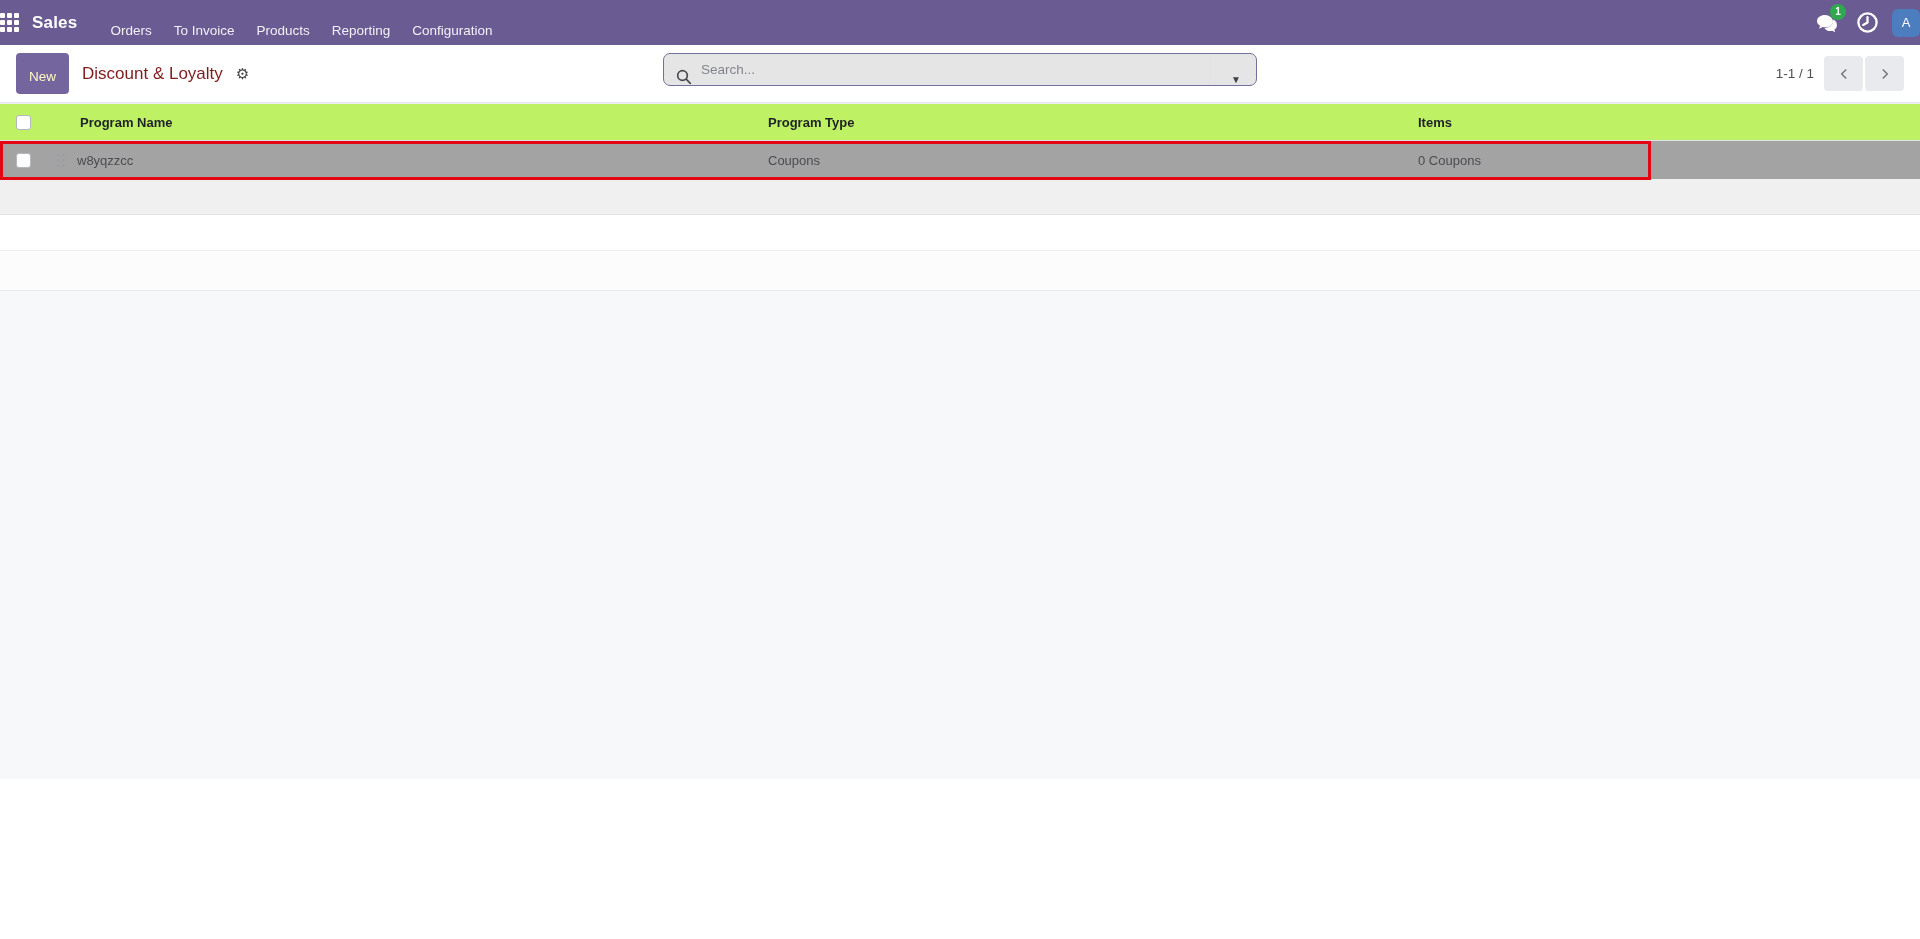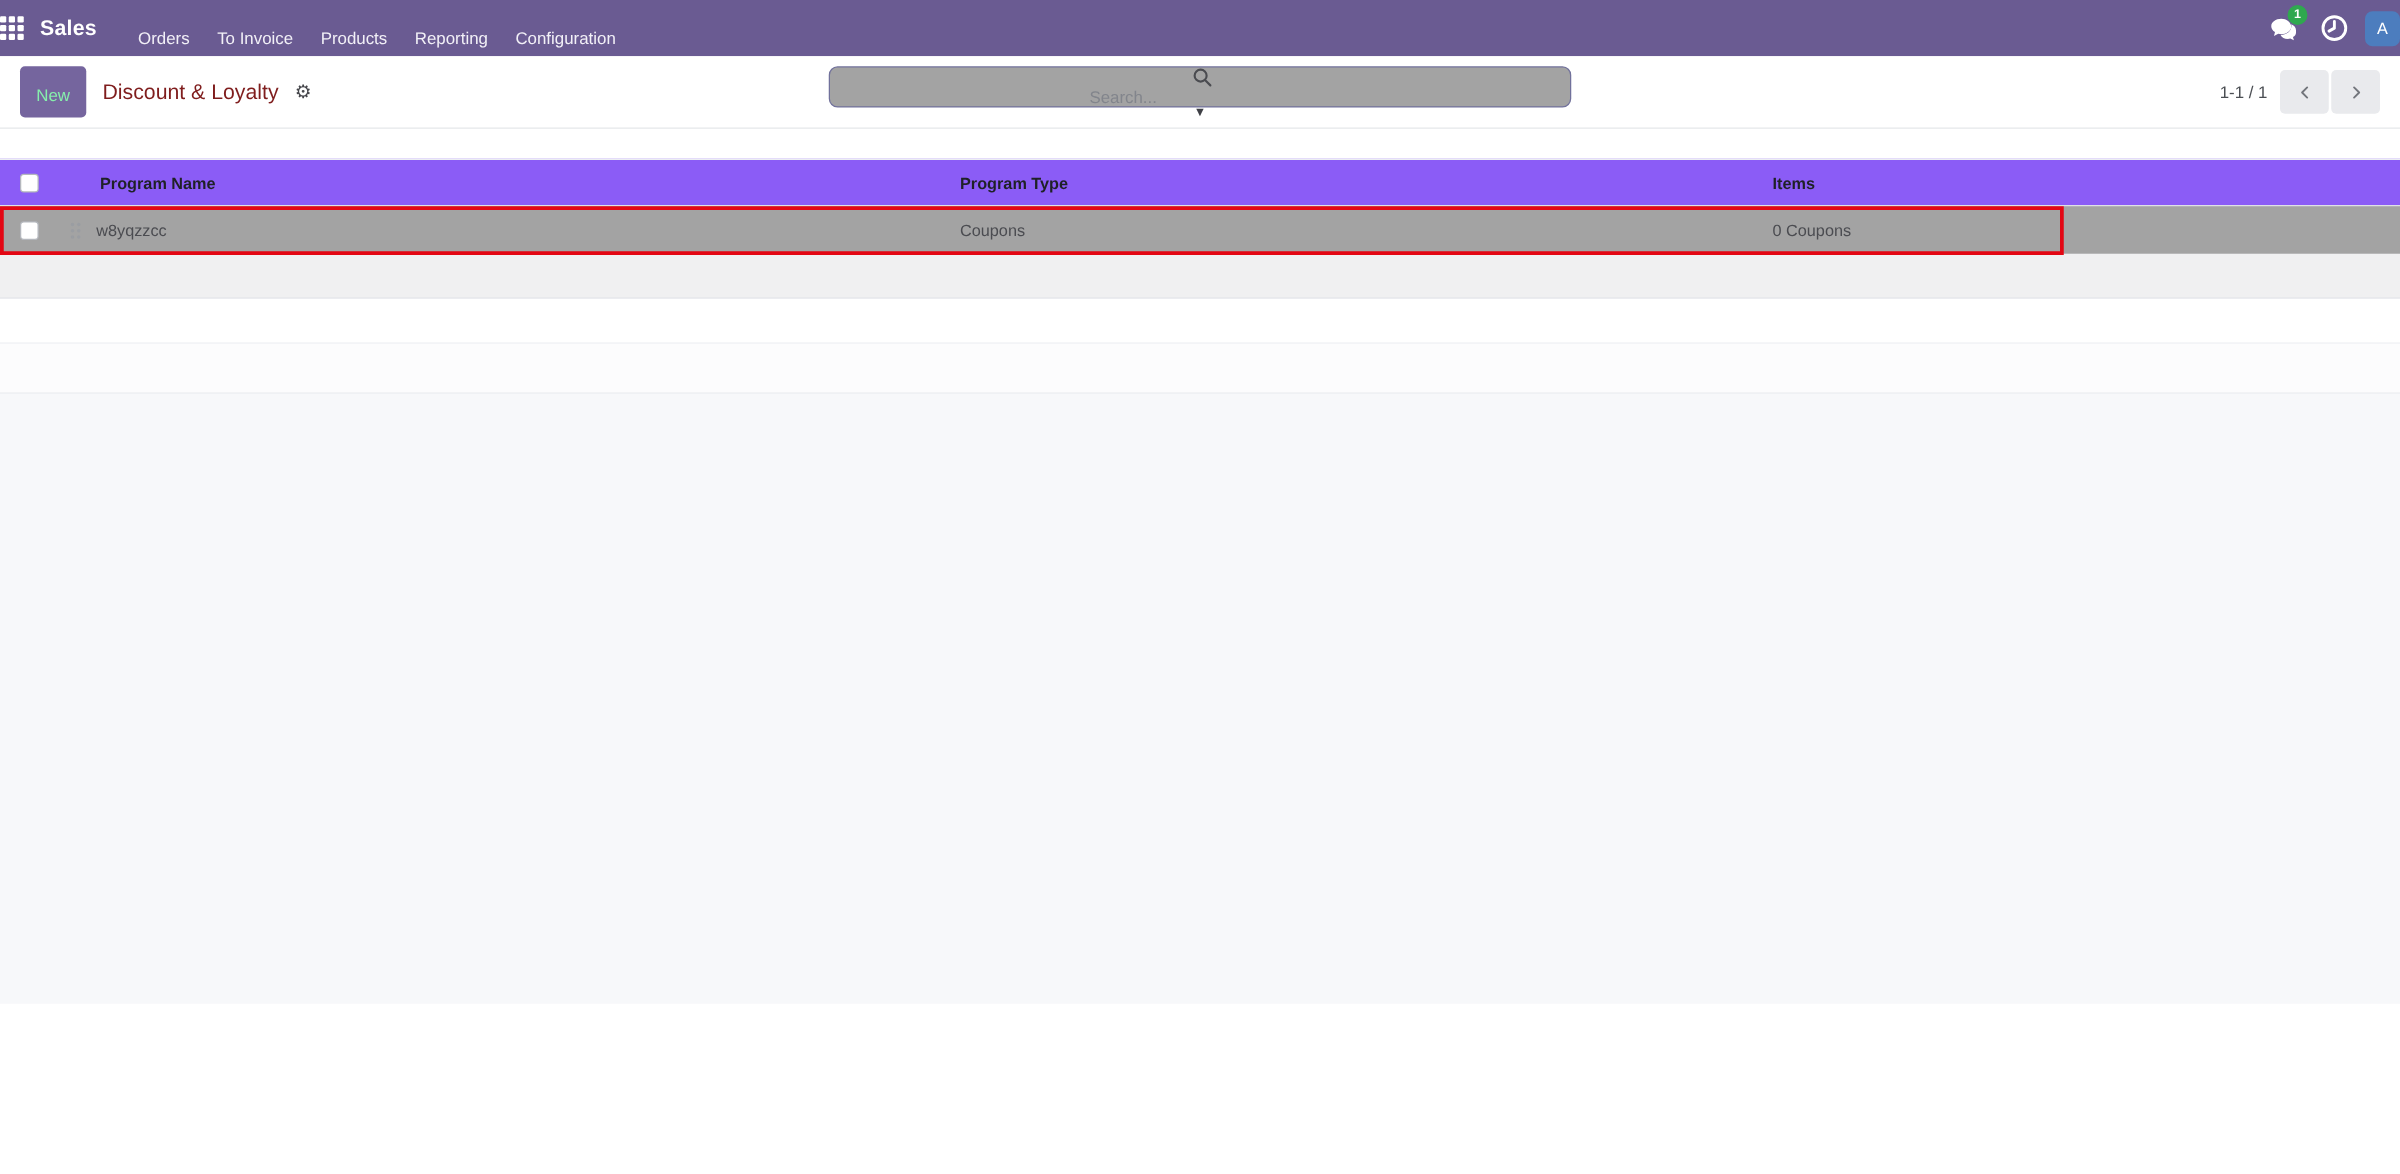--- a/index.html
+++ b/index.html
@@ -34,31 +34,31 @@
   }
 
   
   .control-panel {
     position:relative; height:58px; background:#fff;
     display:flex; align-items:center; justify-content:space-between;
     border-bottom:1px solid #e5e7ea; padding:0 16px;
   }
   .cp-left { display:flex; align-items:center; gap:13px; }
   .btn-new {
-    background:#75659e; color:#86efac; border:none; border-radius:4px;
+    background:#75659e; color:#fef9c3; border:none; border-radius:4px;
     height:41px; padding:16px 13px; font-size:13.5px; cursor:pointer; font-family:inherit;
   }
   .breadcrumb-title { font-size:17px; color:#7f1d1d; }
   .gear-icon { font-size:15px; color:#45464b; cursor:pointer; line-height:1; }
 
   .search-wrap {
     position:absolute; left:50%; top:8px; transform:translateX(-50%);
-    width:594px; height:33px; background:#a3a3a3;
+    width:594px; height:33px; background:#e5e5e5;
     border:1px solid #71719b; border-radius:7px;
-    display:flex; align-items:center;flex-direction:column;
+    display:flex; align-items:flex-end;
   }
   .search-icon { margin:0 9px 0 12px; display:flex; }
   .search-input {
     flex:1; border:none; outline:none; font-size:13.5px; color:#45464b;
     font-family:inherit; background:transparent; height:100%;
   }
   .search-input::placeholder { color:#82858c; }
   .search-divider { width:1px; height:100%; background:#e2e3e7; }
   .search-caret { width:40px; display:flex; align-items:center; justify-content:center; cursor:pointer; color:#3f4046; font-size:10px; }
 
@@ -69,22 +69,22 @@
     width:39px; height:35px; background:#e9eaed; border:none; border-radius:4px;
     display:flex; align-items:center; justify-content:center; cursor:pointer;
   }
 
   
   .table-header, .table-row {
     display:grid; grid-template-columns:44px 690px 650px 1fr;
     height:38px; align-items:center;
   }
   .table-header {
-    background:#8b5cf6; border-bottom:1px solid #dfe2e6; border-top:1px solid #eceef1;
-    font-weight:bold; font-size:13px; color:#1f2127;margin-top:24px;
+    background:#bef264; border-bottom:1px solid #dfe2e6; border-top:1px solid #eceef1;
+    font-weight:bold; font-size:13px; color:#1f2127;
   }
   .th-name { padding-left:36px; }
   .th-type, .th-items { padding-left:34px; }
   .cell-check { padding-left:16px; display:flex; align-items:center; }
   .checkbox {
     width:15px; height:15px; border:1px solid #b4b7bd; border-radius:3px; background:#fff; cursor:pointer;
   }
   .table-row { background:#a3a3a3; font-size:13px; color:#4b4c51; position:static; }
   .row-wrap { position:relative; }
   .cell-name { display:flex; align-items:center; padding-left:12px; gap:12px; }

